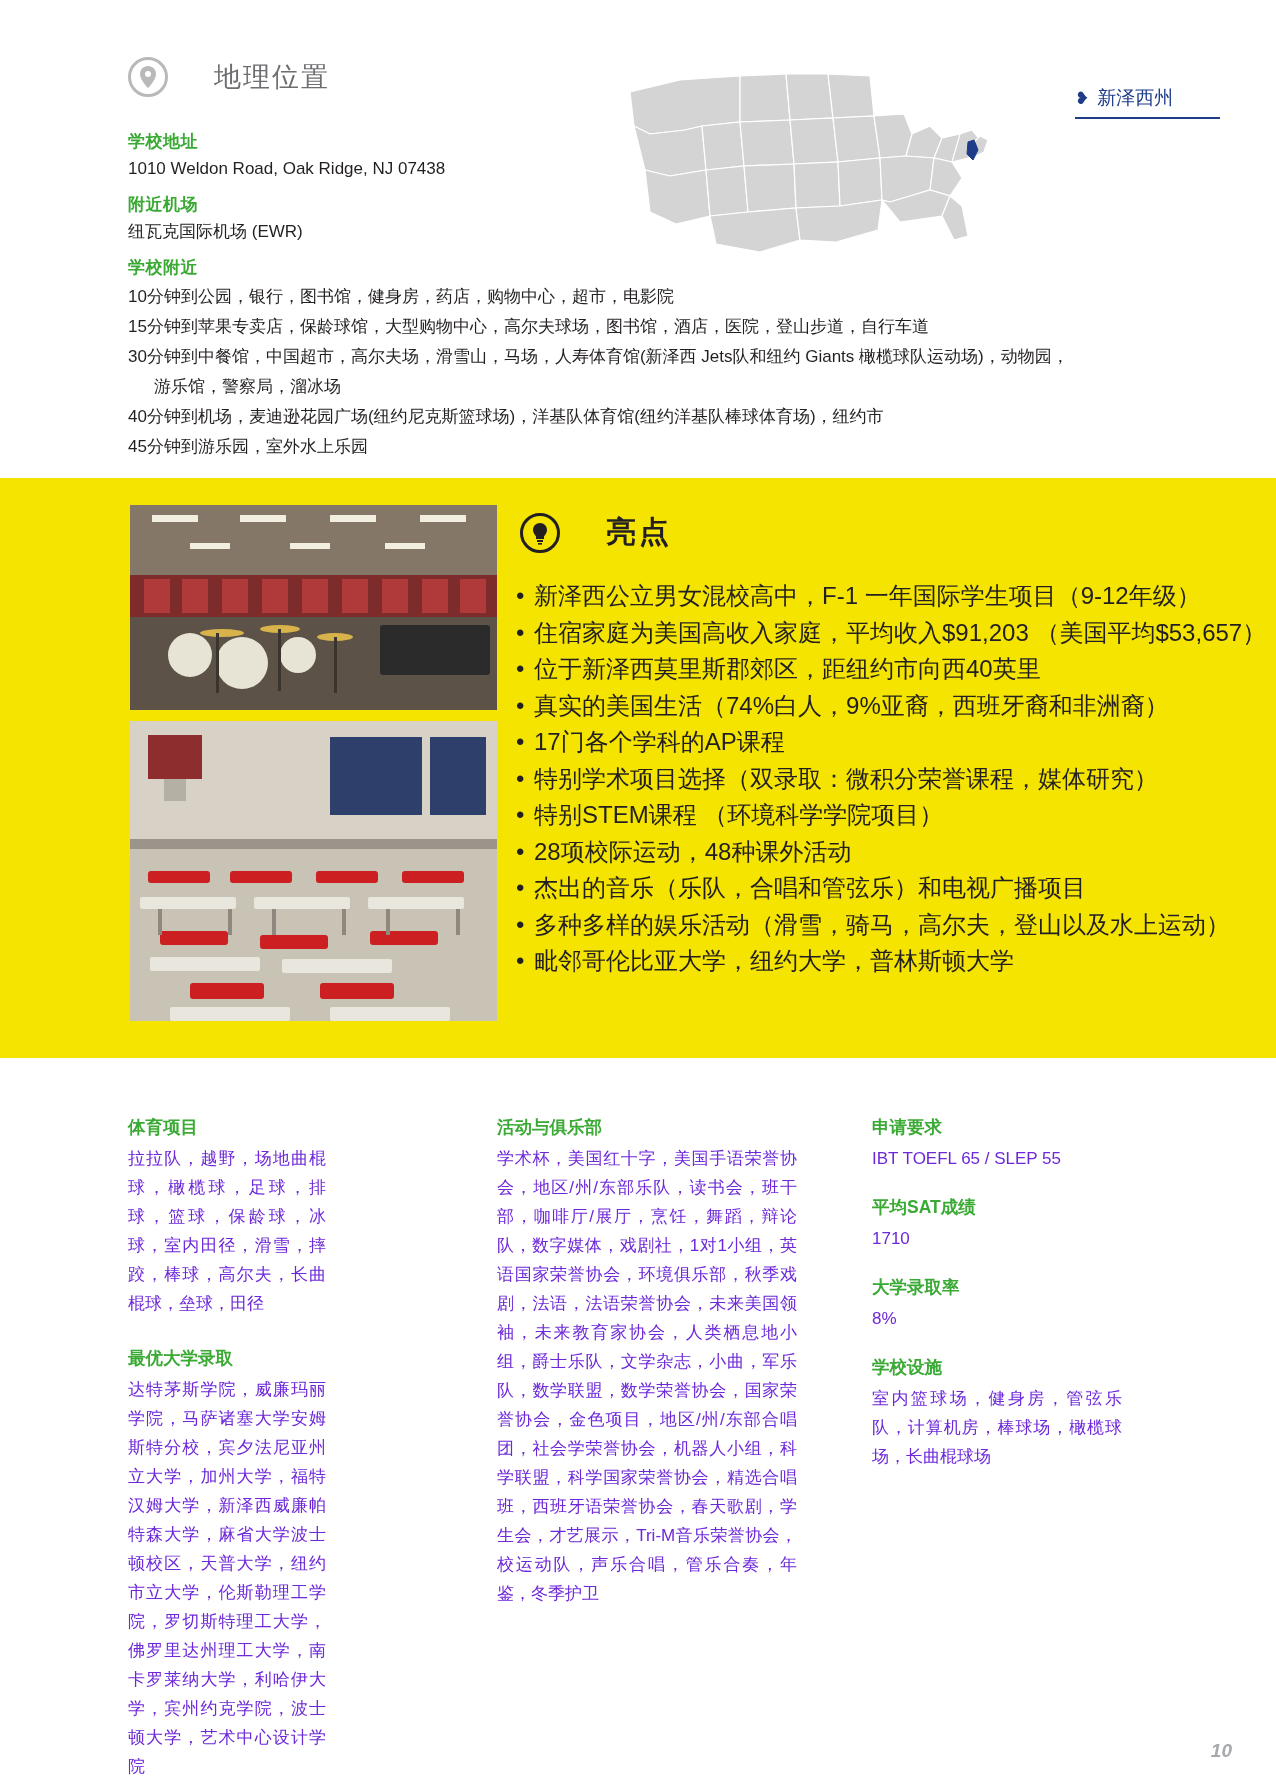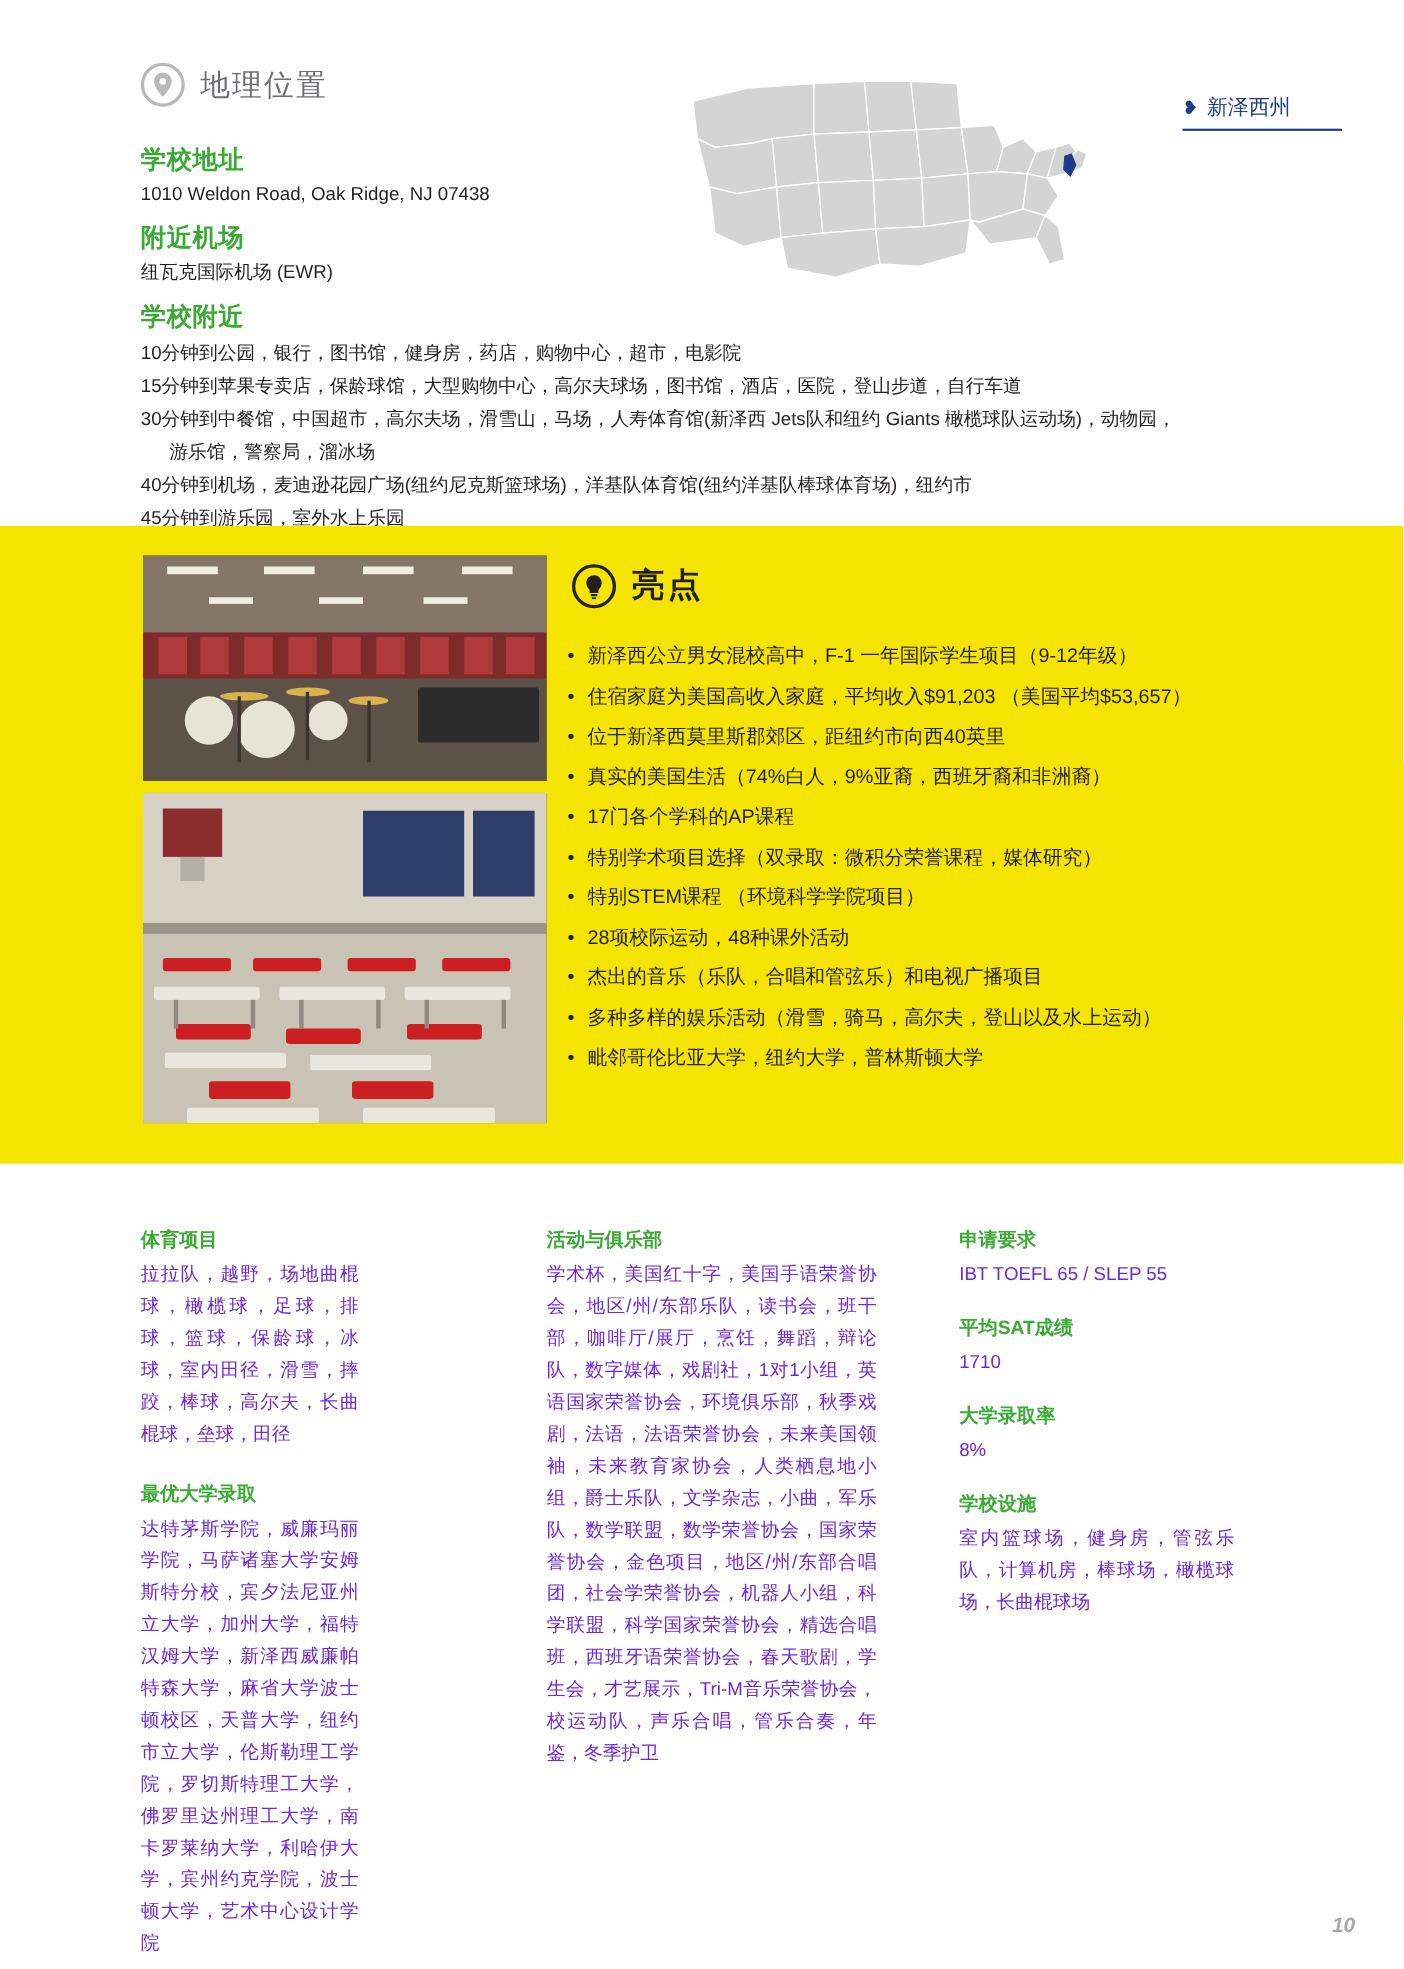--- a/index.html
+++ b/index.html
@@ -40,32 +40,33 @@
     border: 3px solid #b9b9b9;
     border-radius: 50%;
     display: flex; align-items: center; justify-content: center;
     box-sizing: border-box;
   }
   .sec-head .circ svg { display:block; }
   .sec-head .title {
     font-size: 27px;
     color: #6d6e71;
     letter-spacing: 2px;
+    margin-left: 32px;
   }
   #loc-head { left: 128px; top: 57px; }
 
   .loc-body {
     position: absolute;
     left: 128px;
     top: 130px;
     width: 950px;
   }
   .sub-green {
     color: #3aaa35;
-    font-size: 23px;
+    font-size: 17px;
     font-weight: bold;
     margin: 0 0 3px 0;
     letter-spacing: .5px;
   }
   .loc-text {
     font-size: 17px;
     line-height: 25px;
     margin: 0 0 12px 0;
     color: #231f20;
   }
@@ -126,21 +127,21 @@
 
   #hl-head { left: 520px; top: 34px; }
   #hl-head .circ { border-color: #231f20; }
   #hl-head .title { color: #231f20; font-weight: bold; font-size: 30px; letter-spacing: 3px;}
 
   .hl-list {
     position: absolute;
     left: 516px;
     top: 100px;
     width: 700px;
-    font-size: 18px;
+    font-size: 24px;
     line-height: 36.5px;
     color: #231f20;
   }
   .hl-list .li {
     position: relative;
     padding-left: 18px;
     white-space: nowrap;
   }
   .hl-list .li::before {
     content: "•";

